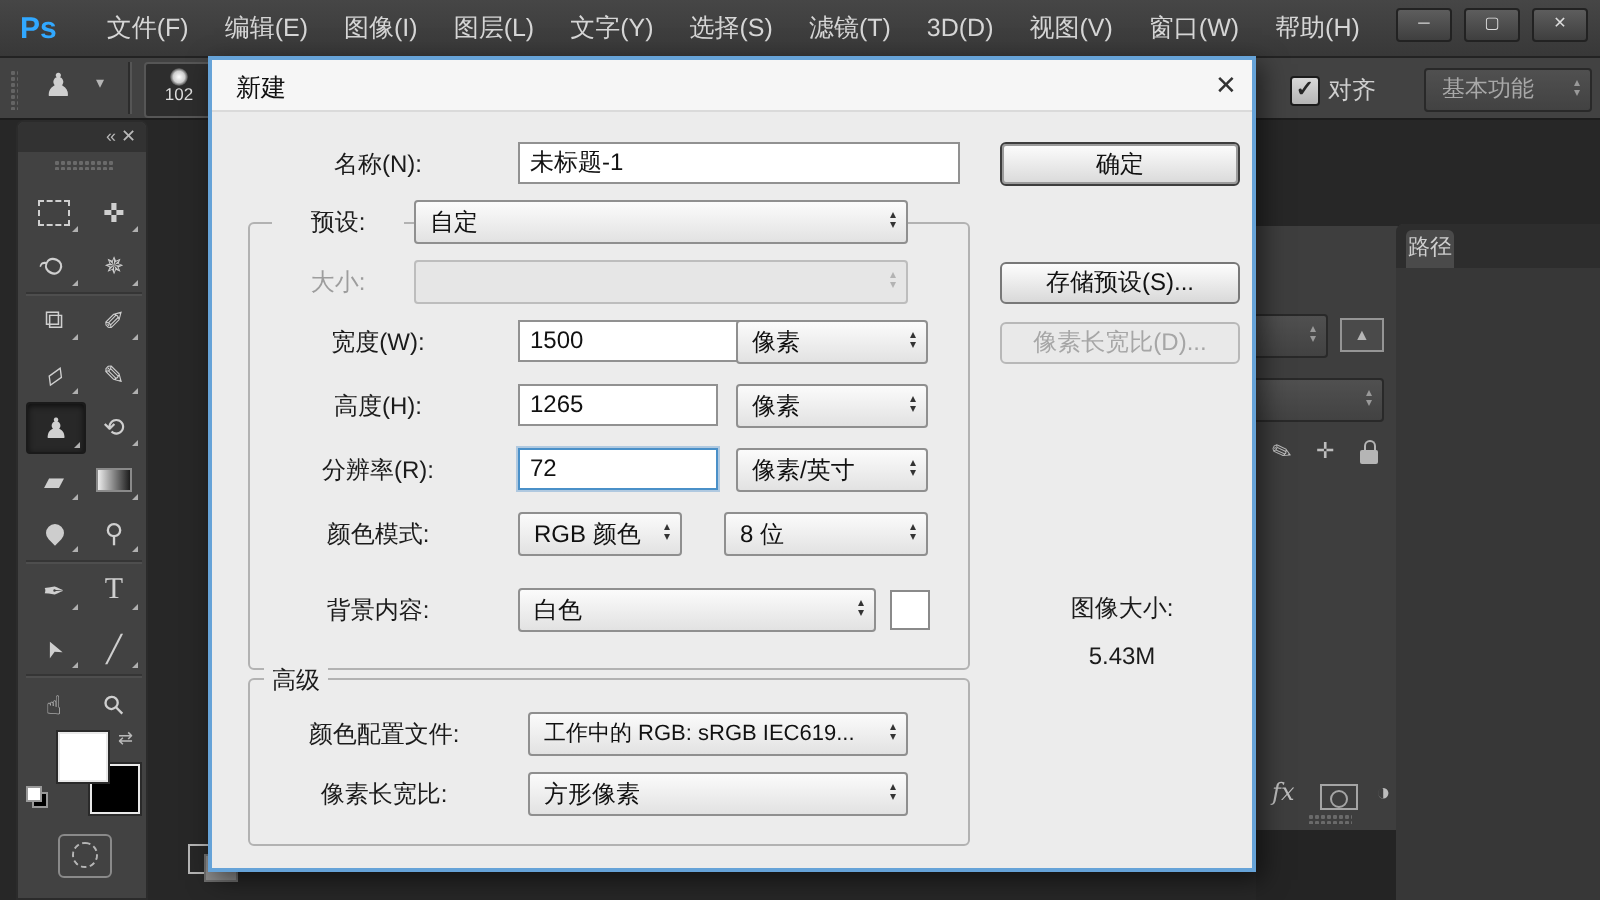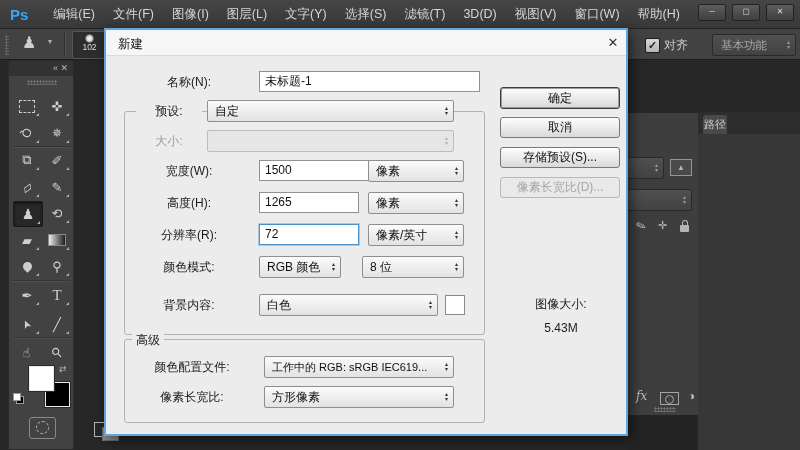--- a/index.html
+++ b/index.html
@@ -71,21 +71,21 @@
   .inp.focus{border:1px solid #4a90c8;box-shadow:0 0 0 1px rgba(105,160,210,.45);}
   .dd{position:absolute;background:linear-gradient(#fbfbfb,#e2e2e2);border:1px solid #8f8f8f;
       border-radius:2px;font-size:12px;color:#111;line-height:20px;padding:0 16px 0 7px;
       box-sizing:border-box;white-space:nowrap;overflow:hidden;}
   .dd::after{content:"▴\A▾";white-space:pre;position:absolute;right:5px;top:50%;
              transform:translateY(-50%);font-size:6px;line-height:5px;color:#333;}
   .dd.dis{background:#e6e6e6;border-color:#bdbdbd;color:#a5a5a5;}
   .dd.dis::after{color:#b3b3b3;}
   .btn{position:absolute;background:linear-gradient(#fdfdfd,#d9d9d9);border:1px solid #787878;
        border-radius:3px;font-size:12px;color:#111;text-align:center;box-sizing:border-box;
-       display:flex;align-items:center;justify-content:center;margin-top:16px;}
+       display:flex;align-items:center;justify-content:center;}
   .btn.default{border:1px solid #3d3d3d;box-shadow:0 0 0 1px #9b9b9b inset;}
   .btn.dis{color:#a6a6a6;border-color:#b8b8b8;background:#e9e9e9;}
   .gbox{position:absolute;border:1px solid #b2b2b2;border-radius:3px;}
   .legend{position:absolute;background:#ececec;font-size:12px;color:#1b1b1b;padding:0 4px;}
   .ctext{position:absolute;font-size:12px;color:#1b1b1b;text-align:center;}
   
   #layerstrip{left:628px;top:113px;width:72px;height:302px;background:#3e3e3e;overflow:hidden;z-index:1;}
   #layerstrip .ic{position:absolute;color:#bdbdbd;font-size:12px;}
   .thumb{position:absolute;width:22px;height:17px;border:1px solid #959595;background:#4a4a4a;
          color:#b5b5b5;font-size:8px;line-height:16px;text-align:center;box-sizing:border-box;}
@@ -106,22 +106,22 @@
   #scrmode .r1{position:absolute;left:0;top:2px;width:16px;height:13px;border:1px solid #b5b5b5;}
   #scrmode .r2{position:absolute;left:8px;top:7px;width:15px;height:12px;background:#8f8f8f;border:1px solid #6f6f6f;}
 </style>
 </head>
 <body>
 
 <div id="stage">
 
   <div id="menubar" class="abs">
     <span id="pslogo">Ps</span>
+    <span class="mitem">文件(F)</span>
     <span class="mitem">编辑(E)</span>
-    <span class="mitem">文件(F)</span>
     <span class="mitem">图像(I)</span>
     <span class="mitem">图层(L)</span>
     <span class="mitem">文字(Y)</span>
     <span class="mitem">选择(S)</span>
     <span class="mitem">滤镜(T)</span>
     <span class="mitem">3D(D)</span>
     <span class="mitem">视图(V)</span>
     <span class="mitem">窗口(W)</span>
     <span class="mitem">帮助(H)</span>
     <div id="wctrls">
@@ -291,21 +291,20 @@
     <div class="gbox" style="left:18px;top:309px;width:359px;height:82px;"></div>
     <span class="legend" style="left:26px;top:302px;">高级</span>
 
     <span class="lbl" style="left:18px;top:329px;width:136px;">颜色配置文件:</span>
     <div class="dd" style="left:158px;top:326px;width:190px;height:22px;font-size:11px;">工作中的 RGB: sRGB IEC619...</div>
 
     <span class="lbl" style="left:18px;top:359px;width:136px;">像素长宽比:</span>
     <div class="dd" style="left:158px;top:356px;width:190px;height:22px;">方形像素</div>
 
     <div class="btn default" style="left:394px;top:41px;width:120px;height:22px;">确定</div>
-    <div class="btn" style="left:394px;top:71px;width:120px;height:21px;">取消</div>
     <div class="btn" style="left:394px;top:101px;width:120px;height:21px;">存储预设(S)...</div>
     <div class="btn dis" style="left:394px;top:131px;width:120px;height:21px;">像素长宽比(D)...</div>
 
     <span class="ctext" style="left:400px;top:266px;width:110px;">图像大小:</span>
     <span class="ctext" style="left:400px;top:291px;width:110px;">5.43M</span>
   </div>
 
 </div>
 
 </body></html>

